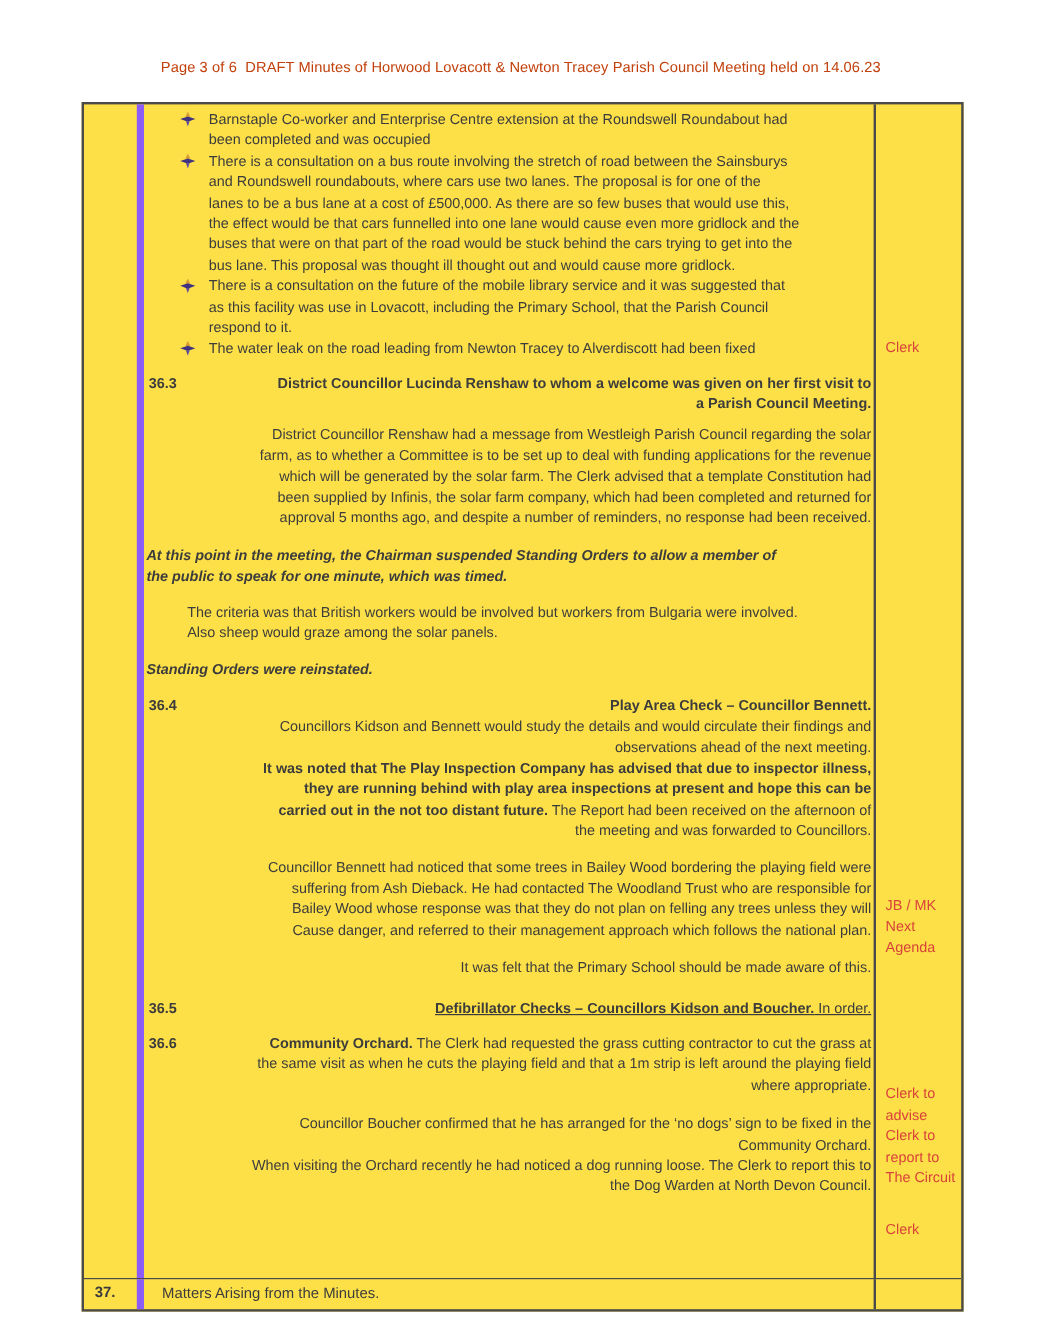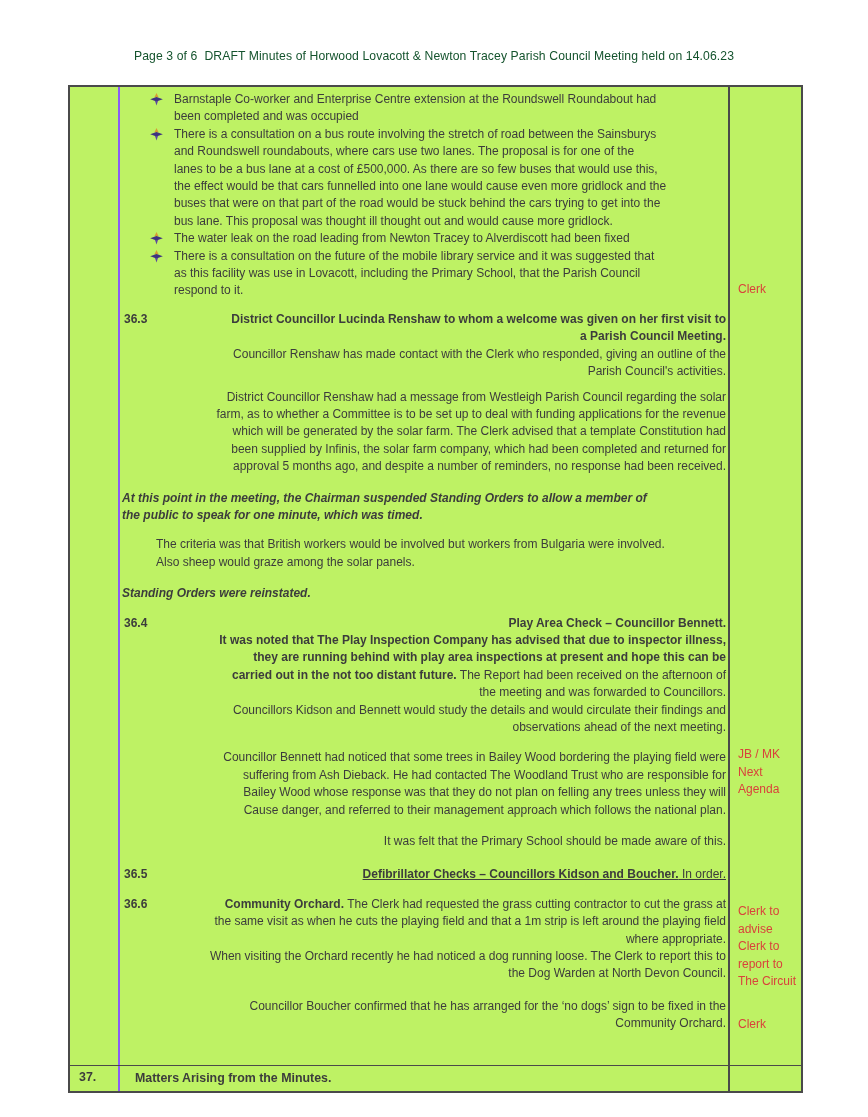--- a/index.html
+++ b/index.html
@@ -3,32 +3,32 @@
 <meta charset="utf-8">
 <style>
   html,body { margin:0; padding:0; }
   body {
     width:868px; height:1117px; background:#ffffff; position:relative;
     font-family:"Liberation Sans","DejaVu Sans",sans-serif;
     color:#3c3c3c; -webkit-font-smoothing:antialiased;
   }
   .page-header {
     position:absolute; top:49px; left:0; width:100%;
-    text-align:center; font-size:12.2px; color:#14532d; letter-spacing:0.1px;
+    text-align:center; font-size:12.2px; color:#c2410c; letter-spacing:0.1px;
     white-space:pre;
   }
   .doc-table {
     position:absolute; left:68px; top:85px; width:735px;
-    border:2px solid #4a4a4a; box-sizing:border-box; background:#bef264;
+    border:2px solid #4a4a4a; box-sizing:border-box; background:#fde047;
   }
   .row { display:flex; }
   .row-main { height:978px; }
   .row-bottom { border-top:1px solid #4a4a4a; height:25px; }
   .cell { box-sizing:border-box;padding-left:24px; }
-  .cell-num { width:50px; border-right:2px solid #8b5cf6; flex:none; padding:3px 0 0 9px; }
+  .cell-num { width:50px; border-right:6px solid #8b5cf6; flex:none; padding:3px 0 0 9px; }
   .cell-content {
     width:610px; border-right:2px solid #4a4a4a; flex:none;
     padding:4px 2px 0 0; position:relative; overflow:hidden;
     font-size:12px; line-height:17.4px;
   }
   .cell-action { flex:1; position:relative; }
   .pre { white-space:pre-line; }
   .bold { font-weight:bold; }
 
   ul.bullets { list-style:none; margin:0; padding:0 0 0 54px; }
@@ -48,21 +48,21 @@
     position:absolute; left:8px; color:#d9423b;
     font-size:12px; line-height:17.5px; white-space:pre-line;
   }
   .ann-clerk-respond { top:194px; }
   .ann-jb-mk         { top:659px; }
   .ann-clerk-advise  { top:816px; }
   .ann-clerk-report  { top:851px; }
   .ann-clerk-dog     { top:929px; }
 
   .row-bottom .cell-num { font-weight:bold; font-size:12.4px; padding-top:4px; }
-  .row-bottom .cell-content { padding:4px 2px 0 15px; font-weight:bold; font-size:12.4px; overflow:hidden; }
+  .row-bottom .cell-content { padding:4px 2px 0 15px; font-weight:normal; font-size:12.4px; overflow:hidden; }
 </style>
 </head>
 <body>
 
 <div class="page-header">Page 3 of 6  DRAFT Minutes of Horwood Lovacott &amp; Newton Tracey Parish Council Meeting held on 14.06.23</div>
 
 <div class="doc-table">
 
   <div class="row row-main">
     <div class="cell cell-num"></div>
@@ -97,87 +97,85 @@
 bus lane.  This proposal was thought ill thought out and would cause more gridlock.</span>
         </li>
         <li>
           <span class="bullet-icon">
             <svg viewBox="0 0 14 14">
                 <polygon points="7,0 9.2,4.6 4.8,4.6" fill="#d79b33"></polygon>
                 <polygon points="0.2,6.6 7,4.4 13.8,6.6 7,9.2" fill="#3f3380"></polygon>
                 <polygon points="5.4,8.6 8.6,8.6 7,13.4" fill="#5d4a9c"></polygon>
               </svg>
           </span>
-          <span class="pre">The water leak on the road leading from Newton Tracey to Alverdiscott had been fixed</span>
+          <span class="pre">There is a consultation on the future of the mobile library service and it was suggested that
+as this facility was use in Lovacott, including the Primary School, that the Parish Council
+respond to it.</span>
         </li>
         <li>
           <span class="bullet-icon">
             <svg viewBox="0 0 14 14">
                 <polygon points="7,0 9.2,4.6 4.8,4.6" fill="#d79b33"></polygon>
                 <polygon points="0.2,6.6 7,4.4 13.8,6.6 7,9.2" fill="#3f3380"></polygon>
                 <polygon points="5.4,8.6 8.6,8.6 7,13.4" fill="#5d4a9c"></polygon>
               </svg>
           </span>
-          <span class="pre">There is a consultation on the future of the mobile library service and it was suggested that
-as this facility was use in Lovacott, including the Primary School, that the Parish Council
-respond to it.</span>
+          <span class="pre">The water leak on the road leading from Newton Tracey to Alverdiscott had been fixed</span>
         </li>
       </ul>
 
       <div class="sec mt-sec">
         <span class="num">36.3</span>
         <div class="bold pre">District Councillor Lucinda Renshaw to whom a welcome was given on her first visit to
 a Parish Council Meeting.</div>
-        <div class="pre">Councillor Renshaw has made contact with the Clerk who responded, giving an outline of the
-Parish Council's activities.</div>
         <div class="pre mt-para">District Councillor Renshaw had a message from Westleigh Parish Council regarding the solar
 farm, as to whether a Committee is to be set up to deal with funding applications for the revenue
 which will be generated by the solar farm.  The Clerk advised that a template Constitution had
 been supplied by Infinis, the solar farm company, which had been completed and returned for
 approval 5 months ago, and despite a number of reminders, no response had been received.</div>
       </div>
 
       <div class="interject pre">At this point in the meeting, the Chairman suspended Standing Orders to allow a member of
 the public to speak for one minute, which was timed.</div>
 
       <div class="criteria pre">The criteria was that British workers would be involved but workers from Bulgaria were involved.
 Also sheep would graze among the solar panels.</div>
 
       <div class="interject pre">Standing Orders were reinstated.</div>
 
       <div class="sec" style="margin-top:12px;">
         <span class="num">36.4</span>
         <div class="bold">Play Area Check – Councillor Bennett.</div>
+        <div class="pre">Councillors Kidson and Bennett would study the details and would circulate their findings and
+observations ahead of the next meeting.</div>
         <div class="pre"><span class="bold">It was noted that The Play Inspection Company has advised that due to inspector illness,
 they are running behind with play area inspections at present and hope this can be
 carried out in the not too distant future.</span><span>  The Report had been received on the afternoon of
 the meeting and was forwarded to Councillors.</span></div>
-        <div class="pre">Councillors Kidson and Bennett would study the details and would circulate their findings and
-observations ahead of the next meeting.</div>
         <div class="pre mt-big">Councillor Bennett had noticed that some trees in Bailey Wood bordering the playing field were
 suffering from Ash Dieback.  He had contacted The Woodland Trust who are responsible for
 Bailey Wood whose response was that they do not plan on felling any trees unless they will
 Cause danger, and referred to their management approach which follows the national plan.</div>
         <div class="pre" style="margin-top:14px;">It was felt that the Primary School should be made aware of this.</div>
       </div>
 
       <div class="sec" style="margin-top:16px;text-decoration:underline;">
         <span class="num">36.5</span>
         <div class="pre"><span class="bold">Defibrillator Checks – Councillors Kidson and Boucher.</span><span>  In order.</span></div>
       </div>
 
       <div class="sec" style="margin-top:12px;">
         <span class="num">36.6</span>
         <div class="pre"><span class="bold">Community Orchard.</span><span>  The Clerk had requested the grass cutting contractor to cut the grass at
 the same visit as when he cuts the playing field and that a 1m strip is left around the playing field
 where appropriate.</span></div>
+        <div class="pre" style="margin-top:15px;">Councillor Boucher confirmed that he has arranged for the ‘no dogs’ sign to be fixed in the
+Community Orchard.</div>
         <div class="pre">When visiting the Orchard recently he had noticed a dog running loose.  The Clerk to report this to
 the Dog Warden at North Devon Council.</div>
-        <div class="pre" style="margin-top:15px;">Councillor Boucher confirmed that he has arranged for the ‘no dogs’ sign to be fixed in the
-Community Orchard.</div>
       </div>
 
     </div>
 
     <div class="cell cell-action">
       <div class="ann ann-clerk-respond">Clerk</div>
       <div class="ann ann-jb-mk">JB / MK
 Next
 Agenda</div>
       <div class="ann ann-clerk-advise">Clerk to

